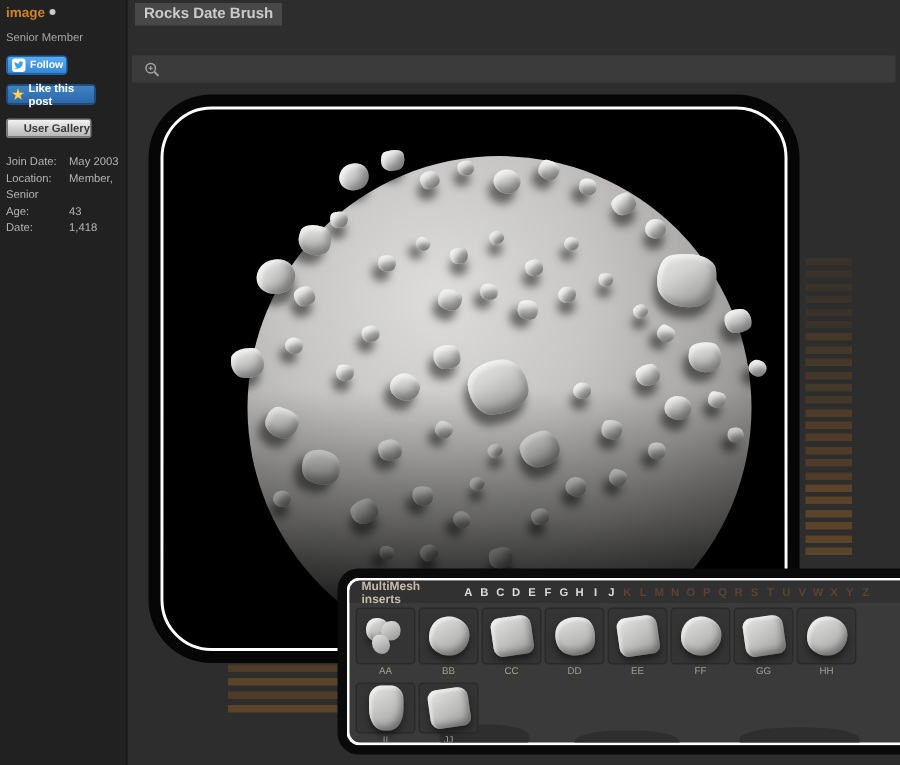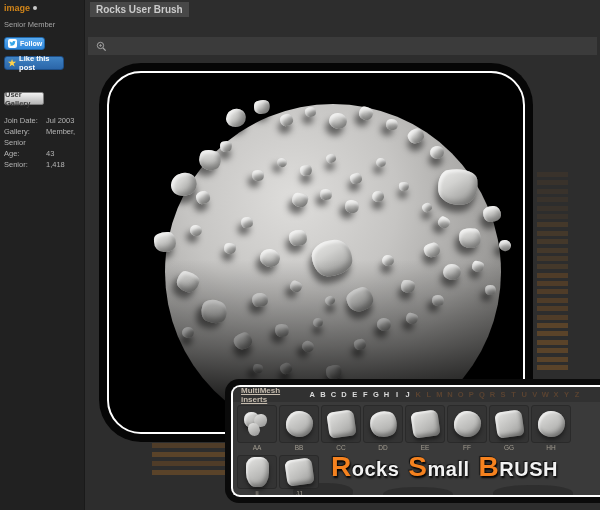--- a/index.html
+++ b/index.html
@@ -26,21 +26,21 @@
     padding:0 3px; color:#fff; font-size:7px; font-weight:bold; cursor:pointer;
   }
   .tw-badge { width:9px; height:9px; background:#fff; border-radius:2px; display:flex; align-items:center; justify-content:center; flex:0 0 auto; }
   .btn-like {
     margin-top:6px; width:60px; height:14px; display:flex; align-items:center; gap:3px;
     background:linear-gradient(#3f83c4,#2b66a9); border:1px solid #1d4d85; border-radius:3px;
     padding:0 3px; color:#fff; font-size:7.5px; font-weight:bold; cursor:pointer;
   }
   .star { color:#ffd24a; font-size:9px; line-height:1; }
   .btn-gallery {
-    margin-top:22px; width:40px; height:13px; display:flex; align-items:center; justify-content:flex-start;
+    margin-top:9px; width:57px; height:13px; display:flex; align-items:center; justify-content:flex-end;
     background:linear-gradient(#f2f2f2,#b5b5b5); border:1px solid #7d7d7d; border-radius:2px;
     color:#3a3a3a; font-size:7.5px; font-weight:bold; cursor:pointer;
   }
   .user-info { margin-top:11px; font-size:7.5px; color:#b5b5b5; line-height:1.45; }
   .info-row { display:flex;justify-content:flex-end; }
   .info-label { width:42px; flex:0 0 auto; }
   .info-value { flex:1; }
   .info-extra { width:100%; }
 
   
@@ -98,21 +98,21 @@
     background:#0a0a0a; border-radius:14px 0 0 14px;
   }
   .panel-inner {
     position:absolute; left:6px; top:6px; right:0; bottom:6px;
     border:2px solid #fff; border-right:none; border-radius:9px 0 0 9px;
     background:#3a3a3a; overflow:hidden;
   }
   .panel-header {
     height:15px; background:#313131; display:flex; align-items:center; padding-left:8px;
   }
-  .panel-title { color:#c6bcae; font-size:8px; font-weight:bold; width:66px; flex:0 0 auto;text-decoration:underline; }
+  .panel-title { color:#c6bcae; font-size:8px; font-weight:bold; width:66px; flex:0 0 auto; }
   .letters { display:flex; }
   .letter { width:10.6px; text-align:center; font-size:7.5px; font-weight:bold; }
   .letter.on  { color:#dcdcdc; }
   .letter.off { color:#5a4331; }
   .cells {
     position:absolute; left:3px; top:17px;
     display:grid; grid-template-columns:repeat(8,42px);
   }
   .cell { width:40px; margin:1px; }
   .thumb {
@@ -172,39 +172,39 @@
     <span>Like this post</span>
   </div>
 
   <div class="btn-gallery">
     <span>User Gallery</span>
   </div>
 
   <div class="user-info">
       <div class="info-row">
         <span class="info-label">Join Date:</span>
-        <span class="info-value">Jul 2003</span>
+        <span class="info-value">May 2003</span>
       </div>
       <div class="info-row">
-        <span class="info-label">Gallery:</span>
+        <span class="info-label">Location:</span>
         <span class="info-value">Member,</span>
       </div>
       <div class="info-extra">Senior</div>
       <div class="info-row">
         <span class="info-label">Age:</span>
         <span class="info-value">43</span>
       </div>
       <div class="info-row">
-        <span class="info-label">Senior:</span>
+        <span class="info-label">Date:</span>
         <span class="info-value">1,418</span>
       </div>
     </div>
 </div>
 
-<div class="post-title">Rocks User Brush</div>
+<div class="post-title">Rocks Date Brush</div>
 
 <div class="notice">
   <span style="display:flex;">
     <svg width="11" height="11" viewBox="0 0 16 16">
       <circle cx="6.5" cy="6.5" r="4.6" fill="none" stroke="#a6a6a6" stroke-width="1.4"></circle>
       <line x1="10.2" y1="10.2" x2="14" y2="14" stroke="#a6a6a6" stroke-width="1.8"></line>
       <line x1="6.5" y1="4.4" x2="6.5" y2="8.6" stroke="#a6a6a6" stroke-width="1.1"></line>
       <line x1="4.4" y1="6.5" x2="8.6" y2="6.5" stroke="#a6a6a6" stroke-width="1.1"></line>
     </svg>
   </span>
@@ -404,19 +404,14 @@
           </div>
           <div class="cell-label">II</div>
         </div>
         <div class="cell row2">
           <div class="thumb">
             <div class="trock sh-cube"></div>
           </div>
           <div class="cell-label">JJ</div>
         </div>
       </div>
-    <div class="brush-title">
-        <span class="bt-word"><span class="bt-cap" style="color: rgb(245, 130, 31);">R</span>ocks</span>
-        <span class="bt-word"><span class="bt-cap" style="color: rgb(245, 130, 31);">S</span>mall</span>
-        <span class="bt-word"><span class="bt-cap" style="color: rgb(245, 130, 31);">B</span>RUSH</span>
-      </div>
   </div>
 </div>
 
 </body></html>

